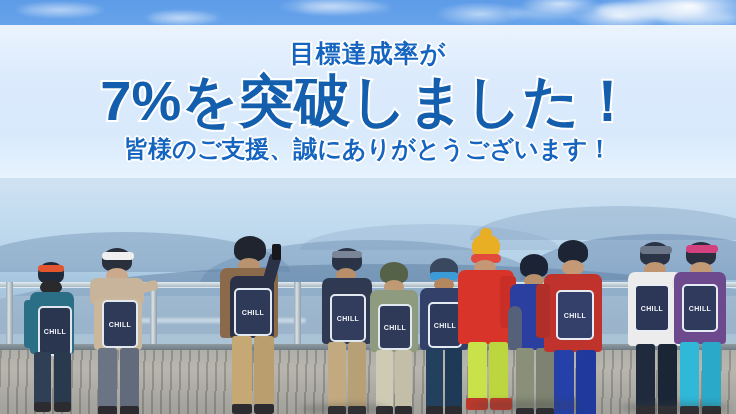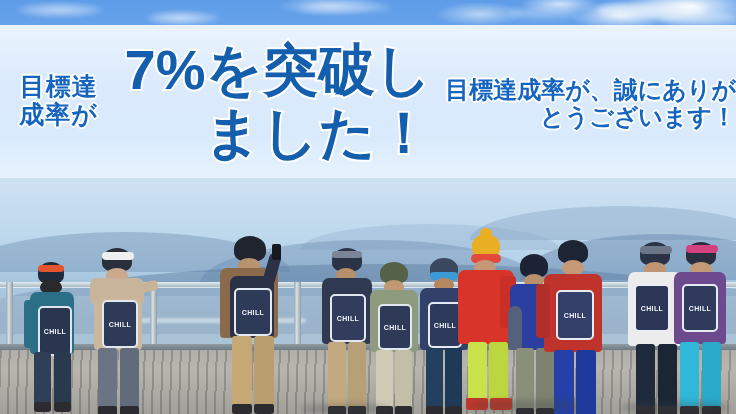--- a/index.html
+++ b/index.html
@@ -34,22 +34,22 @@
     background:linear-gradient(180deg,
         rgba(246,250,255,.92) 0%,
         rgba(230,241,254,.90) 35%,
         rgba(224,238,253,.90) 72%,
         rgba(236,246,255,.93) 100%);
   }
 
   
   .textblock{
     position:absolute;left:0;top:25px;width:736px;height:153px;
-    display:flex;flex-direction:row;align-items:center;justify-content:center;
-    text-align:right;
+    display:flex;flex-direction:column;align-items:center;justify-content:center;
+    text-align:left;
   }
   .line-sub-top{
     font-size:25px;font-weight:bold;letter-spacing:1px;
     color:#1565c0;
     margin:0 0 2px 0;line-height:1.1;
     text-shadow:
       0 0 3px #fff, 0 0 3px #fff,
       1px 1px 0 #fff, -1px 1px 0 #fff, 1px -1px 0 #fff, -1px -1px 0 #fff,
       2px 0 0 #fff, -2px 0 0 #fff, 0 2px 0 #fff, 0 -2px 0 #fff;
   }
@@ -117,21 +117,21 @@
     <div class="cloudstreak" style="left:300px;top:3px;width:90px;height:9px;opacity:.5;"></div>
     <div class="cloudstreak" style="left:150px;top:14px;width:70px;height:8px;opacity:.45;"></div>
     <div class="cloudstreak" style="left:20px;top:6px;width:80px;height:8px;opacity:.4;"></div>
   </div>
 
   <div class="overlay"></div>
 
   <div class="textblock">
     <div class="line-sub-top">目標達成率が</div>
     <div class="line-main">7%を突破しました！</div>
-    <div class="line-sub-bottom">目標達成率が、誠にありがとうございます！</div>
+    <div class="line-sub-bottom">皆様のご支援、誠にありがとうございます！</div>
   </div>
 
   <div class="photo">
 
     <div class="ridge ph" style="left:470px;top:28px;width:300px;height:34px;background:rgba(128,158,190,.38);"></div>
     <div class="ridge ph" style="left:300px;top:46px;width:260px;height:26px;background:rgba(140,168,198,.32);"></div>
     <div class="ridge ph" style="left:-40px;top:54px;width:330px;height:40px;background:rgba(116,146,180,.45);"></div>
     <div class="ridge ph" style="left:200px;top:62px;width:340px;height:44px;background:rgba(108,140,176,.42);"></div>
     <div class="ridge ph" style="left:520px;top:56px;width:280px;height:46px;background:rgba(100,134,172,.46);"></div>
     <div class="ridge ph" style="left:-60px;top:86px;width:900px;height:70px;background:rgba(96,128,164,.50);"></div>

